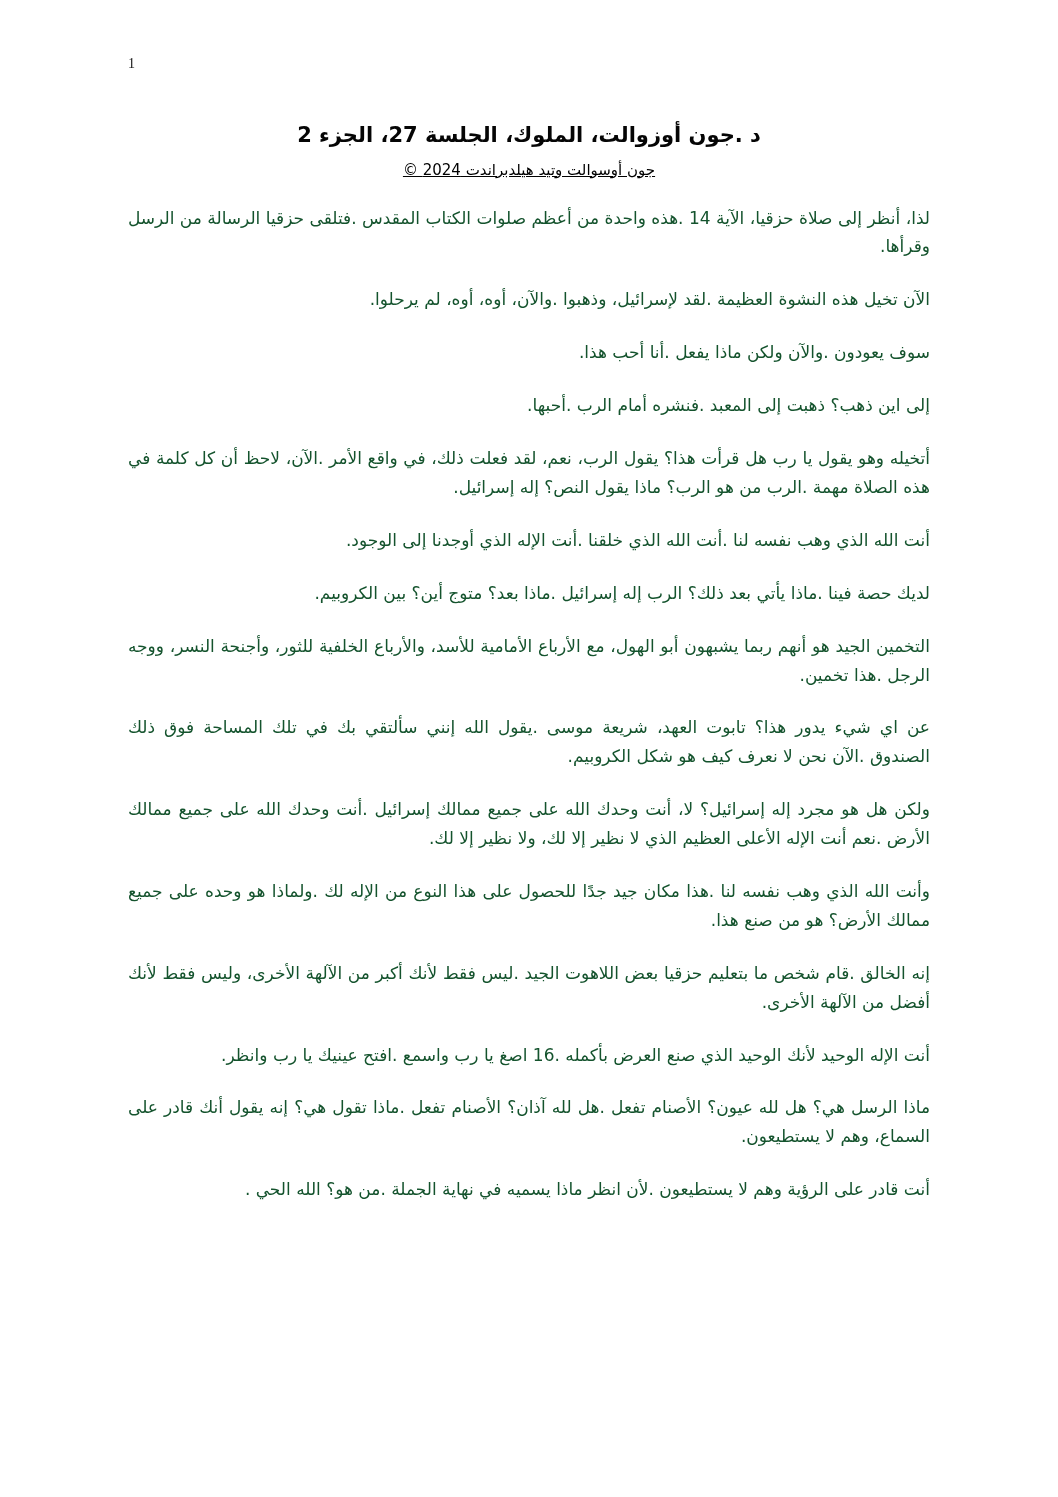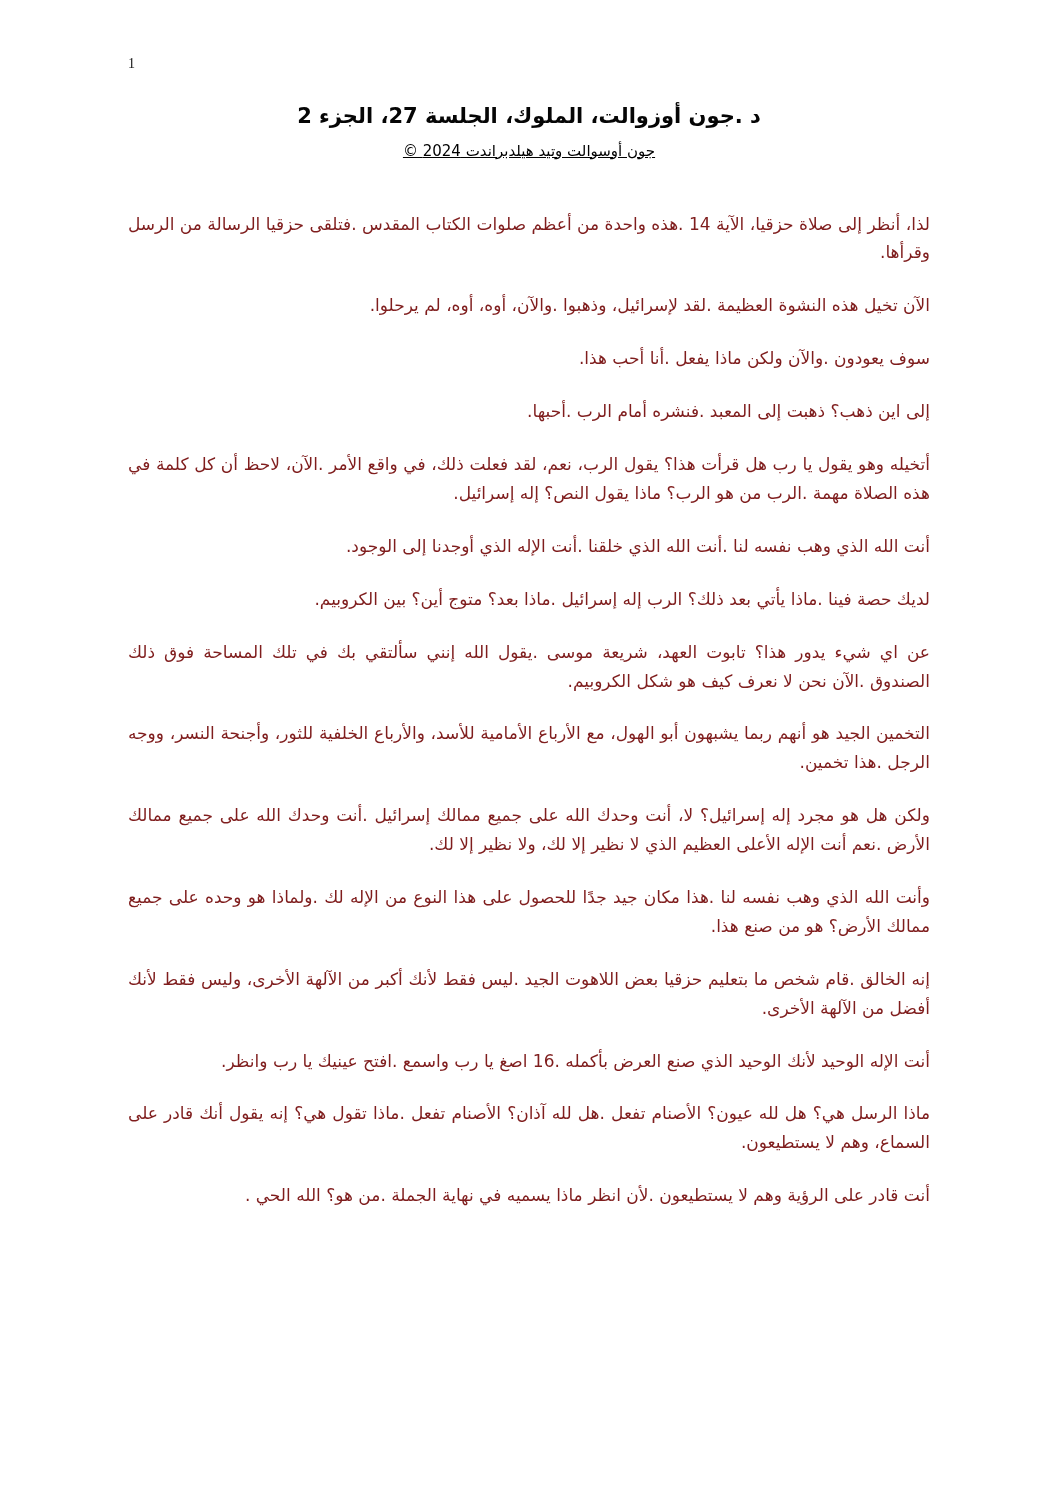--- a/index.html
+++ b/index.html
@@ -17,44 +17,44 @@
     height: 100%;
     padding: 56px 128px 0 128px;
   }
   .page-number {
     font-family: "Liberation Serif", "DejaVu Serif", serif;
     font-size: 14px;
     color: #141414;
     text-align: left;
   }
   .title-block {
-    margin-top: 28px;
+    margin-top: 47px;
     text-align: center;
     direction: rtl;
   }
   .title-line {
     font-size: 21px;
     font-weight: bold;
     line-height: 1.6;
     color: #050505;
   }
   .copyright-line {
     margin-top: 5px;
     font-size: 15px;
     line-height: 1.6;
     color: #000000;
     text-decoration: underline;
   }
   .content {
-    margin-top: 47px;
+    margin-top: 22px;
     direction: rtl;
     text-align: justify;
     font-size: 17px;
     line-height: 1.7;
-    color: #7f1d1d;
+    color: #14532d;
   }
   .content p {
     margin-bottom: 24px;
   }
 </style>
 </head>
 <body>
 
 <div class="page">
 
@@ -66,22 +66,22 @@
   </div>
 
   <div class="content" dir="rtl">
     <p>لذا، أنظر إلى صلاة حزقيا، الآية 14 .هذه واحدة من أعظم صلوات الكتاب المقدس .فتلقى حزقيا الرسالة من الرسل وقرأها.</p>
     <p>الآن تخيل هذه النشوة العظيمة .لقد لإسرائيل، وذهبوا .والآن، أوه، أوه، لم يرحلوا.</p>
     <p>سوف يعودون .والآن ولكن ماذا يفعل .أنا أحب هذا.</p>
     <p>إلى اين ذهب؟ ذهبت إلى المعبد .فنشره أمام الرب .أحبها.</p>
     <p>أتخيله وهو يقول يا رب هل قرأت هذا؟ يقول الرب، نعم، لقد فعلت ذلك، في واقع الأمر .الآن، لاحظ أن كل كلمة في هذه الصلاة مهمة .الرب من هو الرب؟ ماذا يقول النص؟ إله إسرائيل.</p>
     <p>أنت الله الذي وهب نفسه لنا .أنت الله الذي خلقنا .أنت الإله الذي أوجدنا إلى الوجود.</p>
     <p>لديك حصة فينا .ماذا يأتي بعد ذلك؟ الرب إله إسرائيل .ماذا بعد؟ متوج أين؟ بين الكروبيم.</p>
+    <p>التخمين الجيد هو أنهم ربما يشبهون أبو الهول، مع الأرباع الأمامية للأسد، والأرباع الخلفية للثور، وأجنحة النسر، ووجه الرجل .هذا تخمين.</p>
     <p>عن اي شيء يدور هذا؟ تابوت العهد، شريعة موسى .يقول الله إنني سألتقي بك في تلك المساحة فوق ذلك الصندوق .الآن نحن لا نعرف كيف هو شكل الكروبيم.</p>
-    <p>التخمين الجيد هو أنهم ربما يشبهون أبو الهول، مع الأرباع الأمامية للأسد، والأرباع الخلفية للثور، وأجنحة النسر، ووجه الرجل .هذا تخمين.</p>
     <p>ولكن هل هو مجرد إله إسرائيل؟ لا، أنت وحدك الله على جميع ممالك إسرائيل .أنت وحدك الله على جميع ممالك الأرض .نعم أنت الإله الأعلى العظيم الذي لا نظير إلا لك، ولا نظير إلا لك.</p>
     <p>وأنت الله الذي وهب نفسه لنا .هذا مكان جيد جدًا للحصول على هذا النوع من الإله لك .ولماذا هو وحده على جميع ممالك الأرض؟ هو من صنع هذا.</p>
     <p>إنه الخالق .قام شخص ما بتعليم حزقيا بعض اللاهوت الجيد .ليس فقط لأنك أكبر من الآلهة الأخرى، وليس فقط لأنك أفضل من الآلهة الأخرى.</p>
     <p>أنت الإله الوحيد لأنك الوحيد الذي صنع العرض بأكمله .16 اصغ يا رب واسمع .افتح عينيك يا رب وانظر.</p>
     <p>ماذا الرسل هي؟ هل لله عيون؟ الأصنام تفعل .هل لله آذان؟ الأصنام تفعل .ماذا تقول هي؟ إنه يقول أنك قادر على السماع، وهم لا يستطيعون.</p>
     <p>أنت قادر على الرؤية وهم لا يستطيعون .لأن انظر ماذا يسميه في نهاية الجملة .من هو؟ الله الحي .</p>
   </div>
 
 </div>
 

